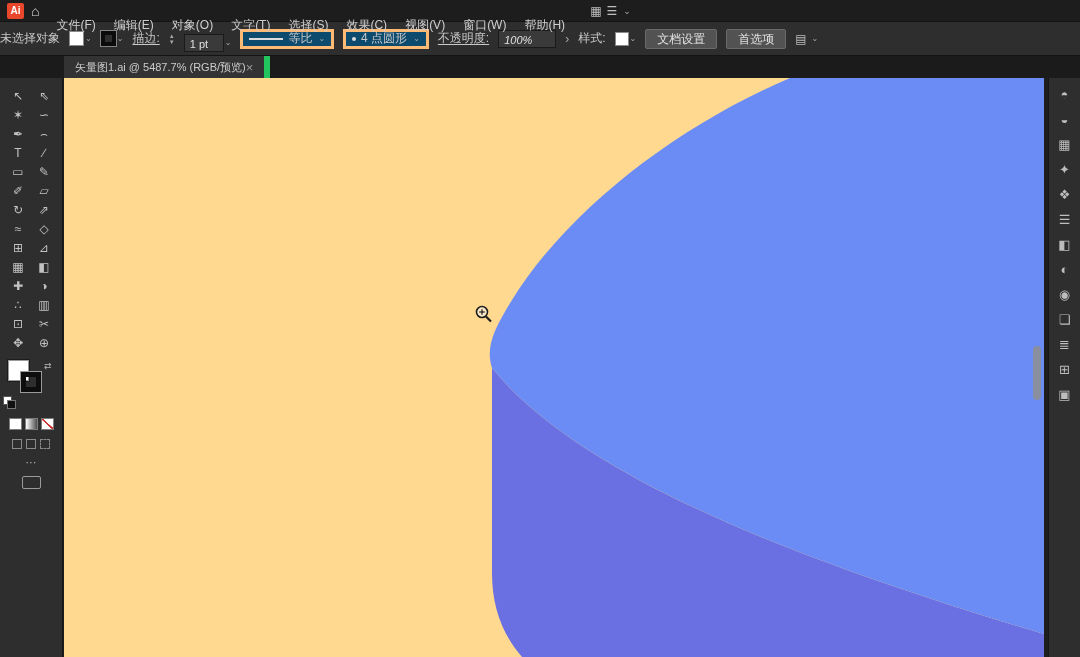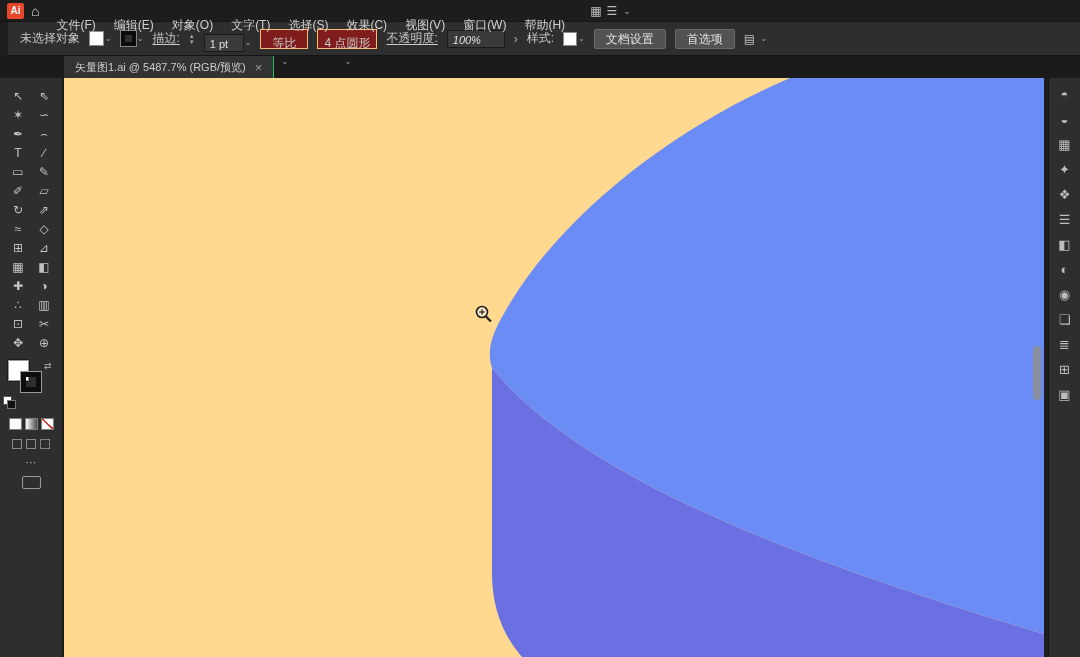--- a/index.html
+++ b/index.html
@@ -13,46 +13,46 @@
            border-bottom:1px solid #141414;box-sizing:border-box;}
   .ai-logo{width:17px;height:16px;margin:0 7px 0 7px;background:#e8472b;color:#fff;
            font-weight:bold;font-size:10px;display:flex;align-items:center;justify-content:center;border-radius:2px;}
   .home-icon{font-size:14px;margin-right:8px;color:#ddd;}
   .menubar-menus{display:flex;height:22px;}
   .menubar-menus .menu-item{padding:14px 9px;line-height:22px;white-space:nowrap;cursor:default;}
   .workspace-box{display:flex;align-items:center;gap:5px;margin-left:16px;color:#bdbdbd;}
   .workspace-box .chev{font-size:9px;}
 
   
-  .controlbar{position:absolute;top:22px;left:8px;right:0;height:34px;background:#2e2e2e;
-              display:flex;align-items:center;gap:9px;padding-left:12px;box-sizing:border-box;
+  .controlbar{position:absolute;top:22px;left:0;right:0;height:34px;background:#2e2e2e;
+              display:flex;align-items:center;gap:9px;box-sizing:border-box;
               color:#c8c8c8;font-size:12px;border-bottom:1px solid #141414;z-index:5;white-space:nowrap;}
   .swatch{width:15px;height:15px;background:#fff;border:1px solid #8a8a8a;box-sizing:border-box;}
   .stroke-swatch{width:15px;height:15px;border:4px solid #0b0b0b;outline:1px solid #848484;background:transparent;box-sizing:border-box;}
   .chev{font-size:8px;color:#a8a8a8;margin-left:1px;}
   .underlined{text-decoration:underline;text-underline-offset:2px;}
   .stepper{display:flex;flex-direction:column;font-size:6px;line-height:6px;color:#a8a8a8;}
   .field{background:#3a3a3a;border:1px solid #1a1a1a;color:#e0e0e0;height:18px;line-height:18px;
          font-size:11px;padding:0 5px;box-sizing:border-box;}
   .field.w-stroke{width:40px;}
   .field.w-opacity{width:58px;font-style:italic;}
-  .dropdown{display:flex;align-items:center;gap:5px;background:#7f1d1d;border:1px solid #fdba74;
-            height:20px;padding:0 6px;box-sizing:border-box;flex-direction:column;}
+  .dropdown{display:flex;align-items:center;gap:5px;background:#0c4a6e;border:3px solid #fdba74;
+            height:20px;padding:0 6px;box-sizing:border-box;}
   .line-preview{display:inline-block;width:34px;height:2px;background:#dcdcdc;}
   .brush-dot{display:inline-block;width:4px;height:4px;border-radius:50%;background:#dcdcdc;}
   .mini-swatch{width:14px;height:14px;background:#fff;border:1px solid #888;box-sizing:border-box;}
   .panel-arrow{color:#a8a8a8;font-size:12px;}
   .btn{background:#525252;border:1px solid #6a6a6a;border-radius:2px;color:#e2e2e2;
        height:20px;line-height:18px;padding:0 11px;font-size:12px;box-sizing:border-box;cursor:pointer;}
   .cp-menu{display:flex;align-items:center;gap:4px;color:#bdbdbd;}
 
   
   .tabbar{position:absolute;top:56px;left:0;right:0;height:22px;background:#1b1b1b;display:flex;z-index:4;}
-  .tab{margin-left:64px;background:#333333;height:22px;display:flex;align-items:center;gap:9px;
-       padding:0 11px;color:#cccccc;font-size:11px;border-right:1px solid #22c55e;}
+  .tab{margin-left:64px;background:#333333;height:22px;display:flex;align-items:center;gap:0;
+       padding:0 11px;color:#cccccc;font-size:11px;border-right:6px solid #22c55e;}
   .tab-close{color:#9a9a9a;font-size:13px;cursor:pointer;}
 
   
   .toolbar{position:absolute;top:78px;left:0;bottom:0;width:63px;background:#2e2e2e;
            border-right:1px solid #161616;box-sizing:border-box;z-index:3;}
   .tools-grid{display:grid;grid-template-columns:26px 26px;justify-content:center;padding-top:8px;}
   .tools-grid .tool{height:19px;display:flex;align-items:center;justify-content:center;
                     color:#c2c2c2;font-size:12px;cursor:pointer;}
   .swatch-area{position:relative;height:52px;margin-top:8px;}
   .fill-proxy{position:absolute;left:8px;top:0;width:21px;height:21px;background:#ffffff;

